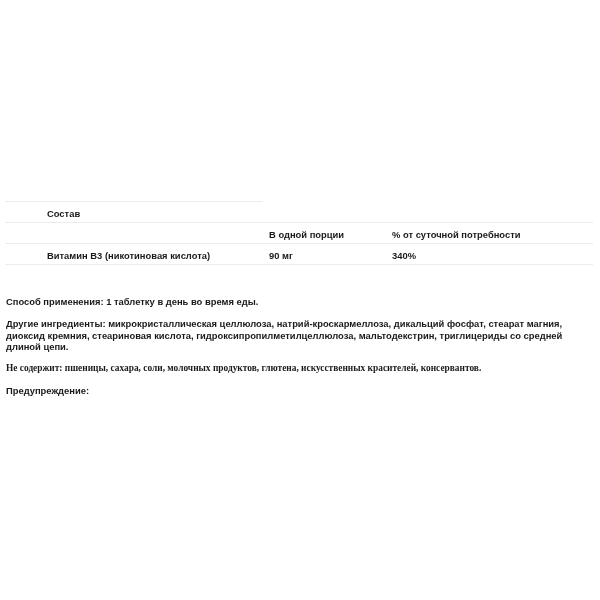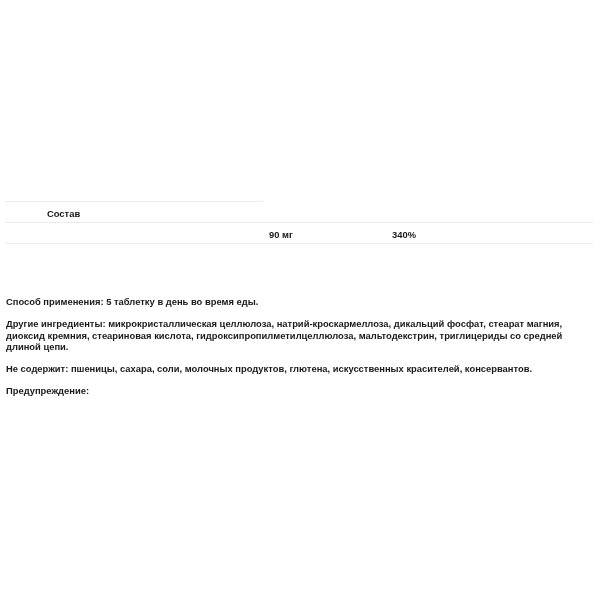--- a/index.html
+++ b/index.html
@@ -46,32 +46,38 @@
     .c3 { left: 387px; }
     .para {
       position: absolute;
       left: 6px;
       width: 585px;
       line-height: 11.5px;
       margin: 0;
     }
     #usage { top: 296px; }
     #other { top: 318px; }
-    #free { top: 363px; }
+    #free { top: 363px; font-family: Liberation Serif, serif; }
     #warning { top: 385px; }
   </style>
 </head>
 <body>
 
 <div class="table">
   <div class="row narrow">
     <span class="cell c1">Состав</span>
   </div>
+  <div class="row">
+    <span class="cell c1"></span>
+    <span class="cell c2">В одной порции</span>
+    <span class="cell c3">% от суточной потребности</span>
+  </div>
   <div class="row last">
+    <span class="cell c1">Витамин B3 (никотиновая кислота)</span>
     <span class="cell c2">90 мг</span>
     <span class="cell c3">340%</span>
   </div>
 </div>
 
-<p class="para" id="usage">Способ применения:  5 таблетку в день во время еды.</p>
+<p class="para" id="usage">Способ применения:  1 таблетку в день во время еды.</p>
 <p class="para" id="other">Другие ингредиенты: микрокристаллическая целлюлоза, натрий-кроскармеллоза, дикальций фосфат, стеарат магния, диоксид кремния, стеариновая кислота, гидроксипропилметилцеллюлоза, мальтодекстрин, триглицериды со средней длиной цепи.</p>
 <p class="para" id="free">Не содержит: пшеницы, сахара, соли, молочных продуктов, глютена, искусственных красителей, консервантов.</p>
 <p class="para" id="warning">Предупреждение:</p>
 
 </body></html>

